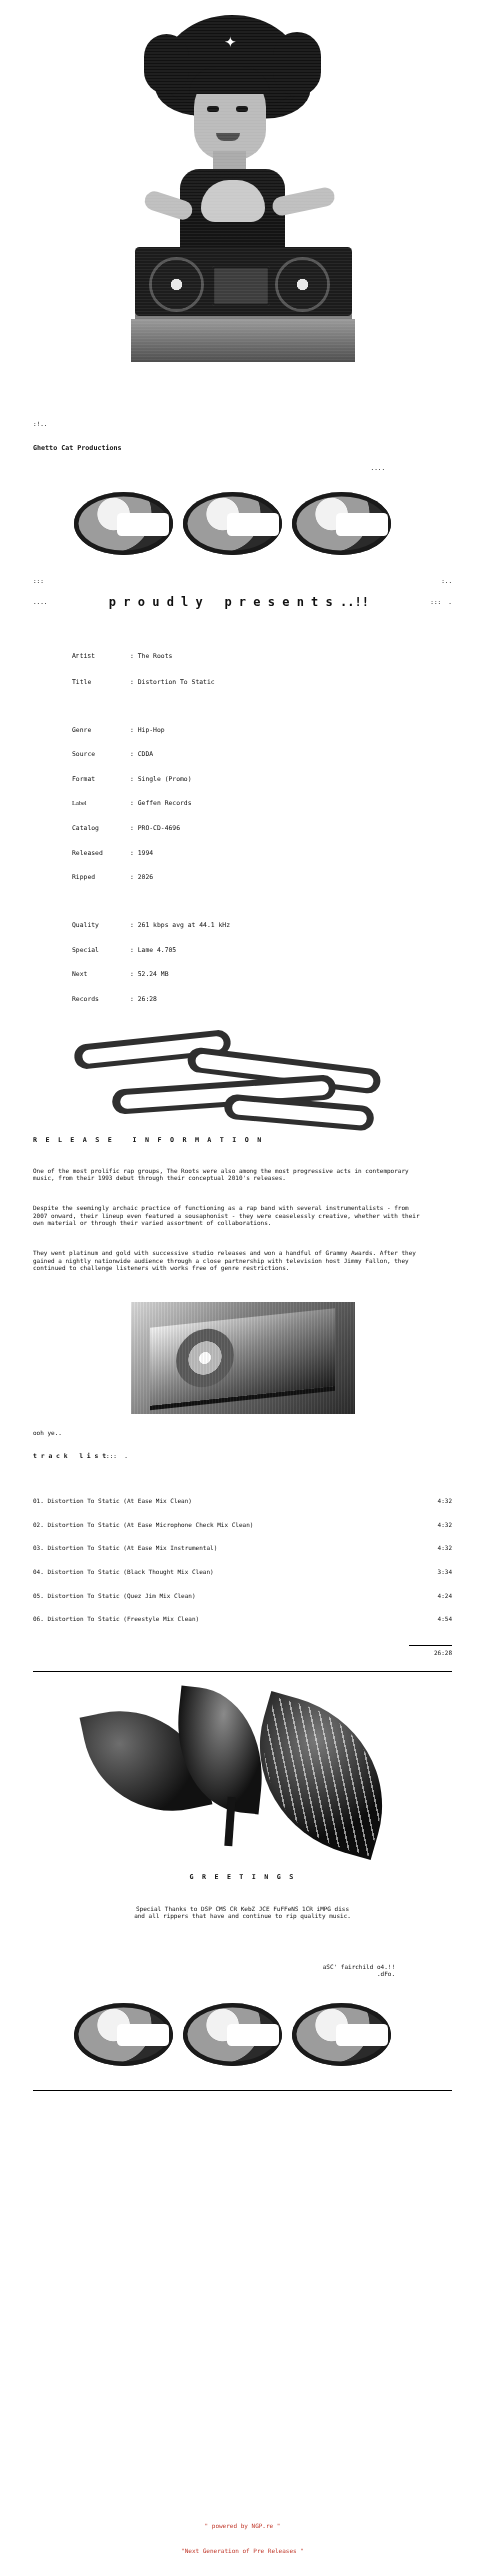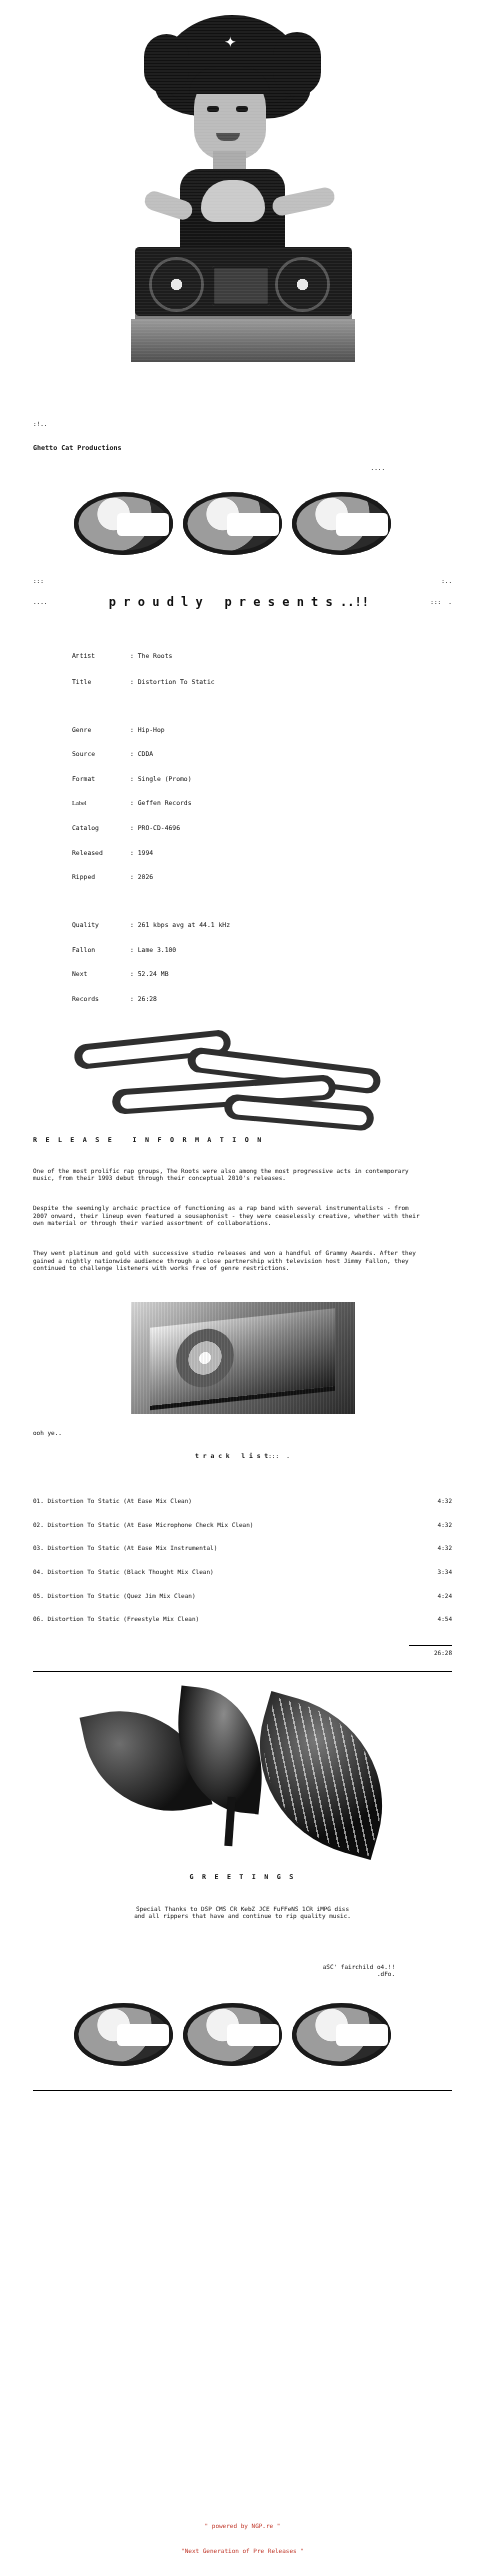--- a/index.html
+++ b/index.html
@@ -256,21 +256,21 @@
     <div style="height:6.7px;"></div>
     <div><span style="display:inline-block;width:58px;">Genre</span>: <span>Hip-Hop</span></div>
     <div><span style="display:inline-block;width:58px;">Source</span>: <span>CDDA</span></div>
     <div><span style="display:inline-block;width:58px;">Format</span>: <span>Single (Promo)</span></div>
     <div><span style="display:inline-block;width:58px;font-family:Liberation Serif, serif;">Label</span>: <span>Geffen Records</span></div>
     <div><span style="display:inline-block;width:58px;">Catalog</span>: <span>PRO-CD-4696</span></div>
     <div><span style="display:inline-block;width:58px;">Released</span>: <span>1994</span></div>
     <div><span style="display:inline-block;width:58px;">Ripped</span>: <span>2026</span></div>
     <div style="height:6.7px;"></div>
     <div><span style="display:inline-block;width:58px;">Quality</span>: <span>261 kbps avg at 44.1 kHz</span></div>
-    <div><span style="display:inline-block;width:58px;">Fallon</span>: <span>Lame 3.100</span></div>
+    <div><span style="display:inline-block;width:58px;">Special</span>: <span>Lame 4.705</span></div>
     <div><span style="display:inline-block;width:58px;">Next</span>: <span>52.24 MB</span></div>
     <div><span style="display:inline-block;width:58px;">Records</span>: <span>26:28</span></div>
   </div>
 
   <div class="river art" style="margin-top:13.5px;">
     <div class="band b1">
         <i></i>
       </div>
     <div class="band b2">
         <i></i>
@@ -294,21 +294,21 @@
   </div>
 
   <div class="cdart art" style="margin-top:15px;">
     <div class="case"></div>
     <div class="disc"></div>
     <div class="sheen"></div>
   </div>
 
   <div class="block mono tiny" style="margin-top:3px;">
     <div>ooh ye..</div>
-    <div style="display:flex;justify-content:center;padding-top:3px;">
+    <div style="display:flex;justify-content:flex-start;padding-top:3px;">
       <span class="bold" style="font-size:6.4px;">t r a c k   l i s t</span>
       <span>:::  .</span>
     </div>
   </div>
 
   <div class="tracks mono" style="margin-top:7.5px;">
     <div class="row">
       <span><span>01.</span> <span>Distortion To Static (At Ease Mix Clean)</span></span>
       <span>4:32</span>
     </div>

